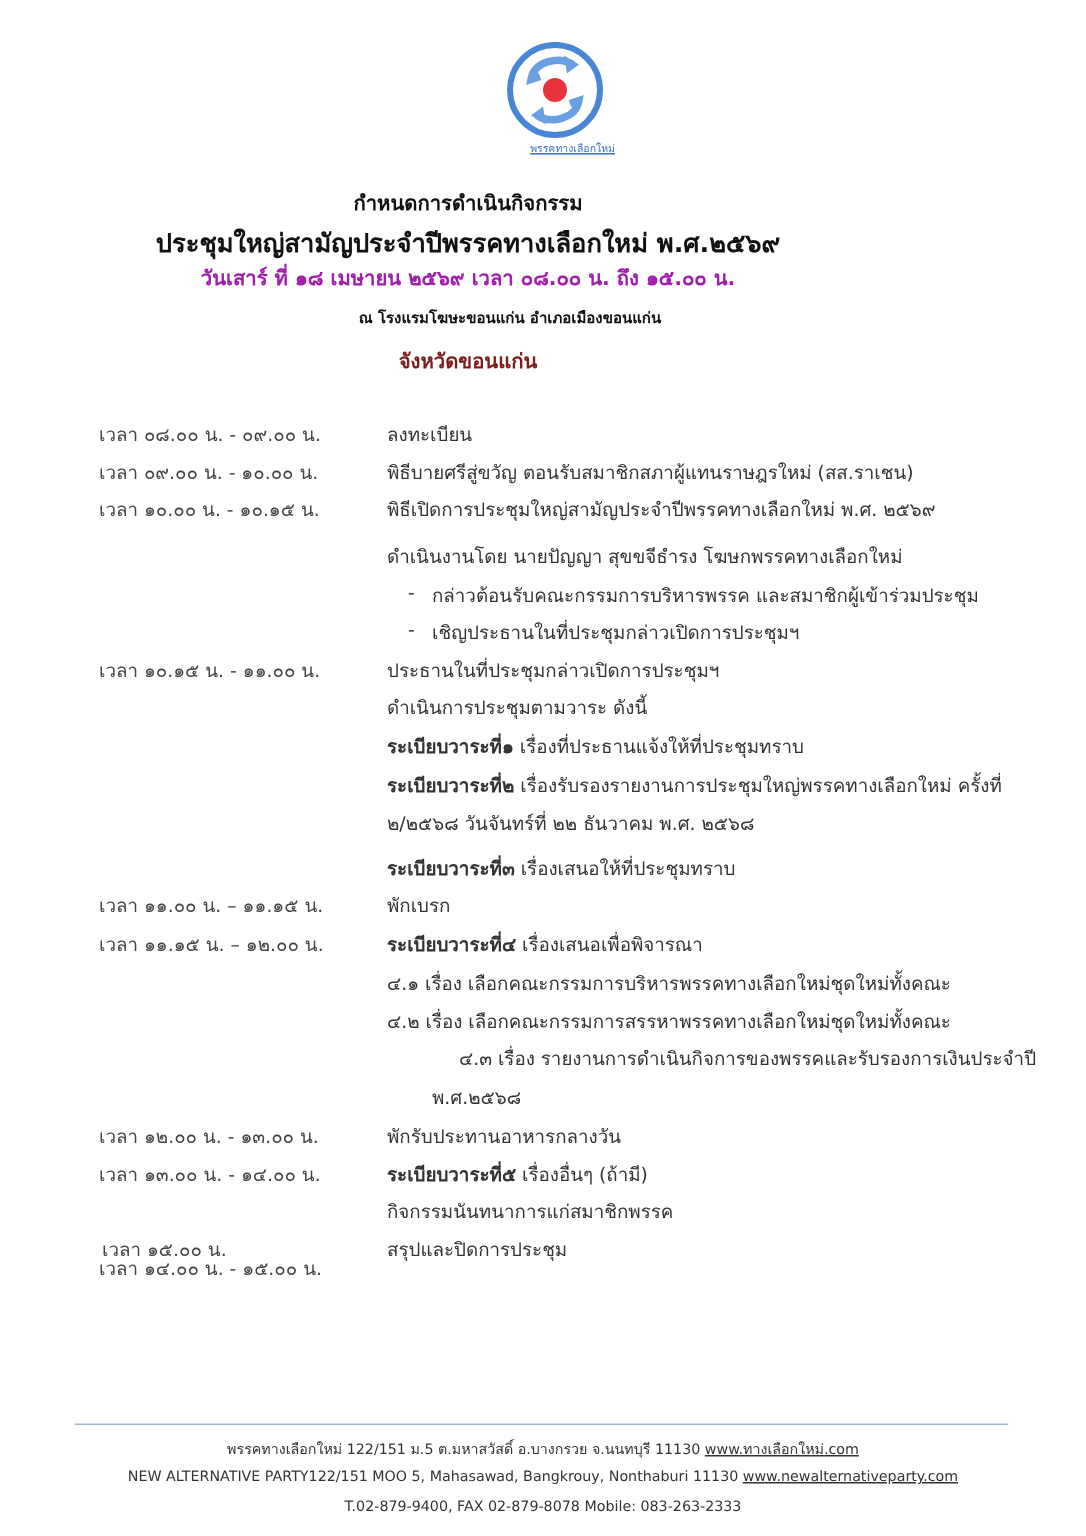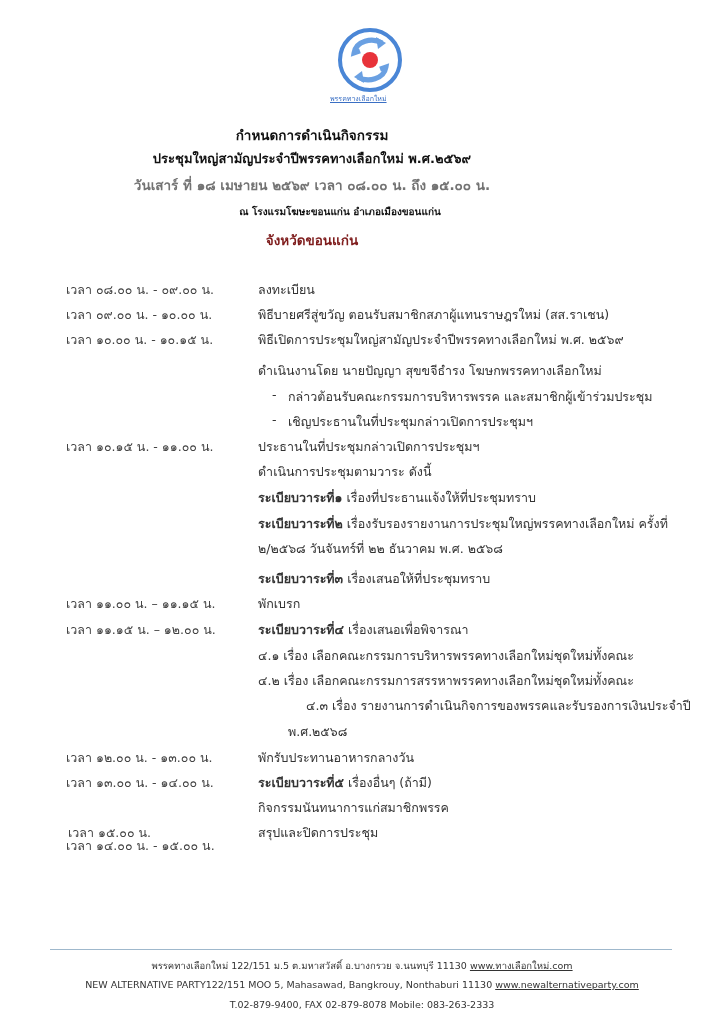--- a/index.html
+++ b/index.html
@@ -1,19 +1,19 @@
 <!DOCTYPE html>
 <html><head>
 <meta charset="utf-8">
 <style>
   html, body { margin: 0; padding: 0; background: #ffffff; }
   body { width: 724px; height: 1024px; position: relative; overflow: hidden;
          font-family: "DejaVu Sans", sans-serif; color: #222; }
   .logo { position: absolute; left: 336px; top: 27px; width: 68px; height: 66px; }
-  .logo-caption { position: absolute; left: 330px; top: 93px; width: 80px; text-align: left;
+  .logo-caption { position: absolute; left: 330px; top: 93px; width: 80px; text-align: right;
                   font-size: 7px; color: #3a6fc4; text-decoration: underline; }
   .h-line { position: absolute; width: 624px; text-align: center; }
   .row { position: absolute; font-size: 12.5px; color: #333; white-space: nowrap; }
   .time { left: 66px; color: #444; text-align: center; }
   .desc { left: 258px; }
   .bold { font-weight: bold; }
   .dash { left: 272px; }
   .sub { left: 288px; text-align: center; }
   .footer-line { position: absolute; left: 50px; top: 949px; width: 622px; height: 1px; background: #9fb8cc; }
   .footer { position: absolute; width: 724px; text-align: center; font-size: 9.5px; color: #333; }
@@ -28,22 +28,22 @@
     <path d="M46 16 C36 10 20 14 18 26 L24 24" fill="none" stroke="#6aa0e2" stroke-width="5"></path>
     <polygon points="40,10 50,16 42,22" fill="#6aa0e2"></polygon>
     <path d="M22 50 C32 56 48 52 50 40 L44 42" fill="none" stroke="#6aa0e2" stroke-width="5"></path>
     <polygon points="28,56 18,50 26,44" fill="#6aa0e2"></polygon>
     <circle cx="34" cy="33" r="8" fill="#e8333a"></circle>
   </svg>
 </div>
 <div class="logo-caption">พรรคทางเลือกใหม่</div>
 
 <div class="h-line" style="top:124px;font-weight:bold;font-size:13.5px;color:#111;">กำหนดการดำเนินกิจกรรม</div>
-<div class="h-line" style="top:148px;font-weight:bold;font-size:13px;color:#111;">ประชุมใหญ่สามัญประจำปีพรรคทางเลือกใหม่ พ.ศ.๒๕๖๙</div>
-<div class="h-line" style="top:174px;font-weight:bold;font-size:13.5px;color:#737373;">วันเสาร์ ที่ ๑๘ เมษายน ๒๕๖๙ เวลา ๐๘.๐๐ น. ถึง ๑๕.๐๐ น.</div>
+<div class="h-line" style="top:148px;font-weight:bold;font-size:17px;color:#111;">ประชุมใหญ่สามัญประจำปีพรรคทางเลือกใหม่ พ.ศ.๒๕๖๙</div>
+<div class="h-line" style="top:174px;font-weight:bold;font-size:13.5px;color:#a21caf;">วันเสาร์ ที่ ๑๘ เมษายน ๒๕๖๙ เวลา ๐๘.๐๐ น. ถึง ๑๕.๐๐ น.</div>
 <div class="h-line" style="top:204px;font-weight:bold;font-size:10px;color:#111;margin-left:28px;">ณ โรงแรมโฆษะขอนแก่น อำเภอเมืองขอนแก่น</div>
 <div class="h-line" style="top:229px;font-weight:bold;font-size:13.5px;color:#7f1d1d;">จังหวัดขอนแก่น</div>
 
 <div>
 
   <div class="row time" style="top:280px;">เวลา ๐๘.๐๐ น. - ๐๙.๐๐ น.</div>
   <div class="row desc" style="top:280px;">ลงทะเบียน</div>
 
   <div class="row time" style="top:305px;">เวลา ๐๙.๐๐ น. - ๑๐.๐๐ น.</div>
   <div class="row desc" style="top:305px;">พิธีบายศรีสู่ขวัญ ตอนรับสมาชิกสภาผู้แทนราษฎรใหม่ (สส.ราเชน)</div>

